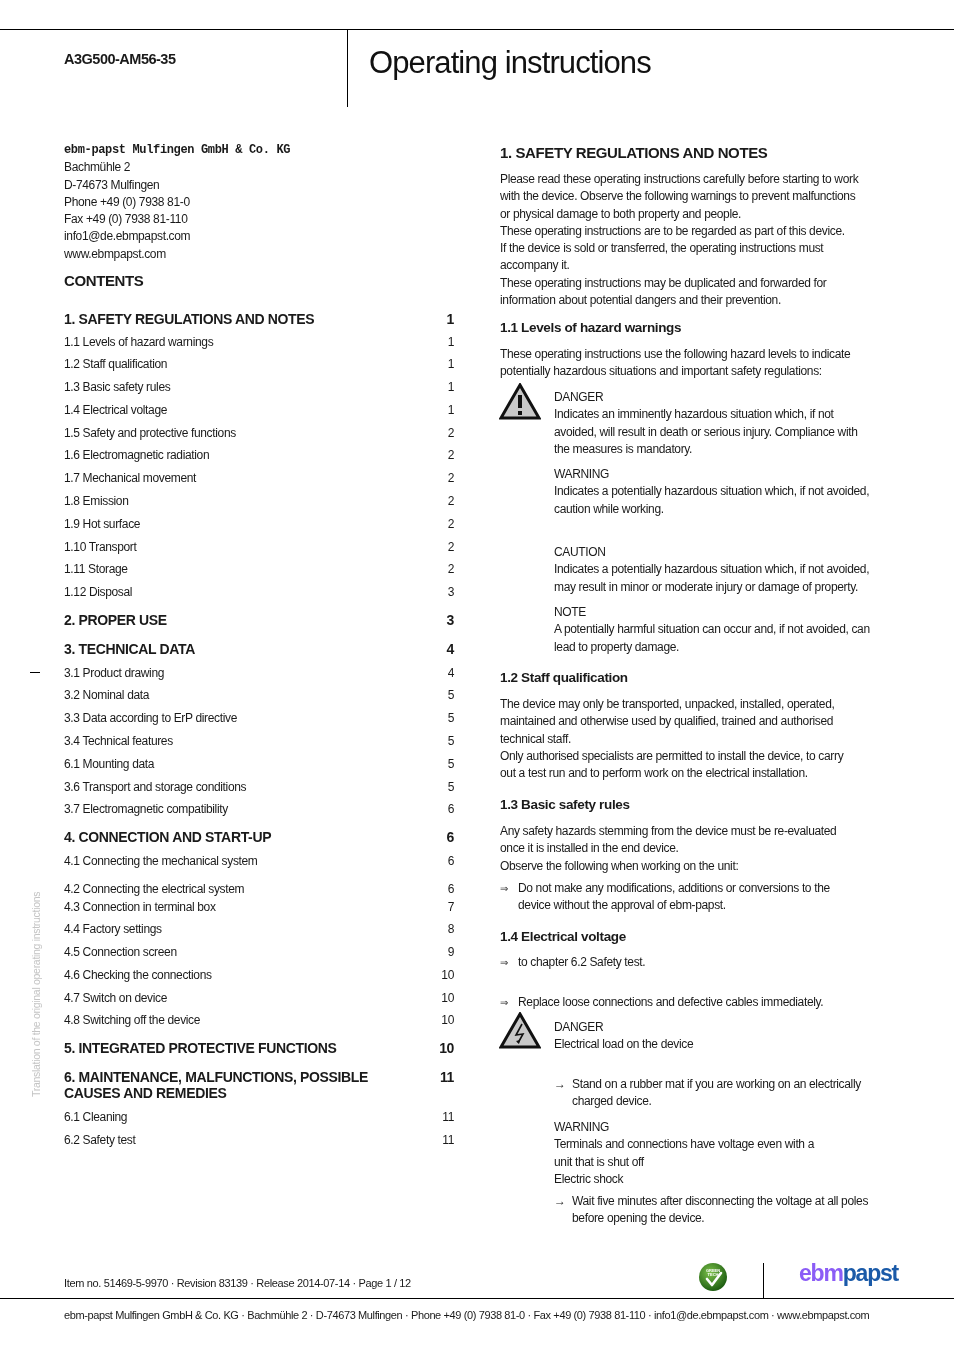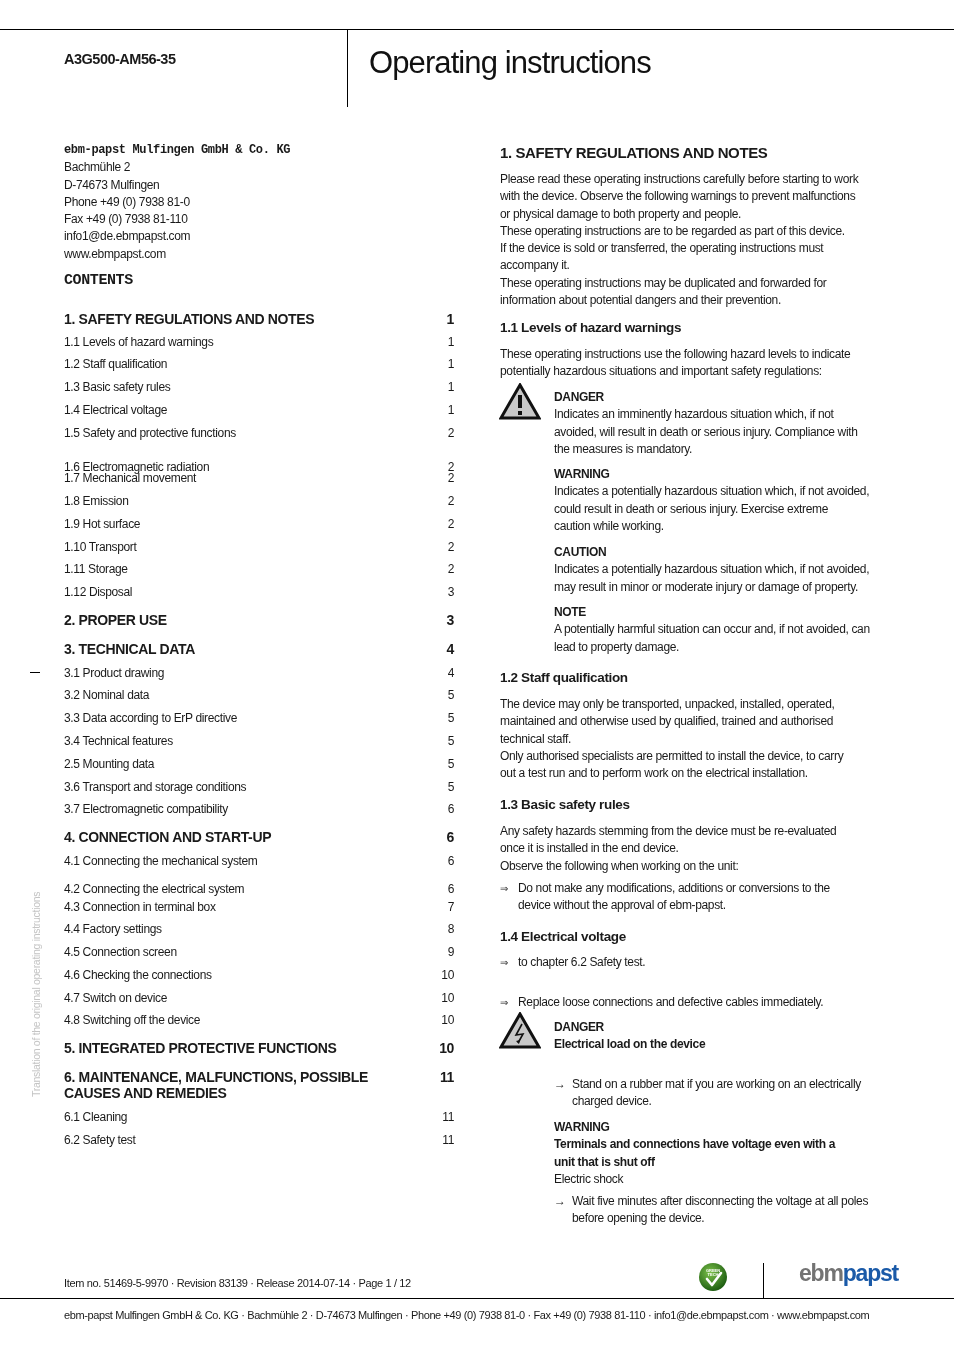--- a/index.html
+++ b/index.html
@@ -13,57 +13,57 @@
 
   
   .hdr-rule { position: absolute; left: 0; top: 29px; width: 954px; height: 1px; background: #000; }
   .hdr-divider { position: absolute; left: 347px; top: 29px; width: 1px; height: 78px; background: #000; }
   .model { position: absolute; left: 64px; top: 51px; font-size: 14.5px; font-weight: bold; letter-spacing: -0.5px; }
   .doc-title { position: absolute; left: 369px; top: 45px; font-size: 31px; font-weight: normal; letter-spacing: -0.9px; color: #111; }
 
   
   .company { position: absolute; left: 64px; top: 142px; font-size: 12px; line-height: 17.3px; letter-spacing: -0.35px; }
   .company .name { font-weight: bold; font-family: Liberation Mono, monospace; }
-  .contents-title { position: absolute; left: 64px; top: 272px; font-size: 15px; font-weight: bold; letter-spacing: -0.4px; font-family: Liberation Mono, monospace; }
+  .contents-title { position: absolute; left: 64px; top: 272px; font-size: 15px; font-weight: bold; letter-spacing: -0.4px; }
 
   .toc { position: absolute; left: 64px; top: 0; width: 390px; }
   .toc-row { position: absolute; left: 0; width: 390px; display: flex; justify-content: space-between; font-size: 12px; letter-spacing: -0.35px; line-height: 15px; }
   .toc-row.major { font-size: 14px; font-weight: bold; letter-spacing: -0.35px; line-height: 16px; }
   .toc-row .num { text-align: right; width: 40px; }
   .toc-row .label { width: 340px; }
 
   .margin-tick { position: absolute; left: 30px; top: 672px; width: 10px; height: 1px; background: #000; }
   .side-note {
     position: absolute; left: 30px; top: 1097px;
     transform-origin: 0 0; transform: rotate(-90deg);
     font-size: 10.5px; color: #c4c4c4; white-space: nowrap; letter-spacing: -0.3px;
   }
 
   
   .rc { position: absolute; left: 500px; width: 395px; }
   .h1 { font-size: 15px; font-weight: bold; letter-spacing: -0.4px; }
   .h2 { font-size: 13.5px; font-weight: bold; letter-spacing: -0.35px; }
   .p { font-size: 12px; line-height: 17.3px; letter-spacing: -0.35px; }
-  .bold { font-weight: bold; }
+  .bold { font-weight: normal; }
 
   .bullet { display: flex; font-size: 12px; line-height: 17.3px; letter-spacing: -0.35px; }
   .bullet .b-icon { width: 18px; flex: 0 0 18px; font-size: 10px; }
   .arrow-item { display: flex; font-size: 12px; line-height: 17.3px; letter-spacing: -0.35px; }
   .arrow-item .a-icon { width: 18px; flex: 0 0 18px; }
 
   .warn-icon { position: absolute; width: 42px; height: 37px; }
 
   
   .foot-item { position: absolute; left: 64px; top: 1277px; font-size: 11px; letter-spacing: -0.35px; }
   .foot-rule { position: absolute; left: 0; top: 1298px; width: 954px; height: 1px; background: #000; }
   .foot-divider { position: absolute; left: 763px; top: 1263px; width: 1px; height: 36px; background: #000; }
   .foot-addr { position: absolute; left: 64px; top: 1309px; font-size: 11px; letter-spacing: -0.38px; }
   .greentech { position: absolute; left: 698px; top: 1262px; width: 30px; height: 30px; }
   .logo { position: absolute; left: 799px; top: 1260px; font-size: 23px; font-weight: bold; letter-spacing: -1.2px; }
-  .logo .ebm { color: #737373; }
+  .logo .ebm { color: #8b5cf6; }
   .logo .papst { color: #1a5aa8; }
 </style>
 </head>
 <body>
 
 <div class="hdr-rule"></div>
 <div class="hdr-divider"></div>
 <div class="model">A3G500-AM56-35</div>
 <div class="doc-title">Operating instructions</div>
 
@@ -97,21 +97,21 @@
       <span class="num">1</span>
     </div>
   <div class="toc-row" style="top:403px">
       <span class="label">1.4 Electrical voltage</span>
       <span class="num">1</span>
     </div>
   <div class="toc-row" style="top:426px">
       <span class="label">1.5 Safety and protective functions</span>
       <span class="num">2</span>
     </div>
-  <div class="toc-row" style="top:460px">
+  <div class="toc-row" style="top:448px">
       <span class="label">1.6 Electromagnetic radiation</span>
       <span class="num">2</span>
     </div>
   <div class="toc-row" style="top:471px">
       <span class="label">1.7 Mechanical movement</span>
       <span class="num">2</span>
     </div>
   <div class="toc-row" style="top:494px">
       <span class="label">1.8 Emission</span>
       <span class="num">2</span>
@@ -150,21 +150,21 @@
     </div>
   <div class="toc-row" style="top:711px">
       <span class="label">3.3 Data according to ErP directive</span>
       <span class="num">5</span>
     </div>
   <div class="toc-row" style="top:734px">
       <span class="label">3.4 Technical features</span>
       <span class="num">5</span>
     </div>
   <div class="toc-row" style="top:757px">
-      <span class="label">2.5 Mounting data</span>
+      <span class="label">6.1 Mounting data</span>
       <span class="num">5</span>
     </div>
   <div class="toc-row" style="top:780px">
       <span class="label">3.6 Transport and storage conditions</span>
       <span class="num">5</span>
     </div>
   <div class="toc-row" style="top:802px">
       <span class="label">3.7 Electromagnetic compatibility</span>
       <span class="num">6</span>
     </div>
@@ -254,21 +254,20 @@
 
 <div class="rc p" style="left:554px; width:345px; top:389px">
   <div class="bold">DANGER</div>
   <div>Indicates an imminently hazardous situation which, if not</div>
   <div>avoided, will result in death or serious injury. Compliance with</div>
   <div>the measures is mandatory.</div>
 </div>
 <div class="rc p" style="left:554px; width:345px; top:466px">
   <div class="bold">WARNING</div>
   <div>Indicates a potentially hazardous situation which, if not avoided,</div>
-  <div>could result in death or serious injury. Exercise extreme</div>
   <div>caution while working.</div>
 </div>
 <div class="rc p" style="left:554px; width:345px; top:544px">
   <div class="bold">CAUTION</div>
   <div>Indicates a potentially hazardous situation which, if not avoided,</div>
   <div>may result in minor or moderate injury or damage of property.</div>
 </div>
 <div class="rc p" style="left:554px; width:345px; top:604px">
   <div class="bold">NOTE</div>
   <div>A potentially harmful situation can occur and, if not avoided, can</div>

